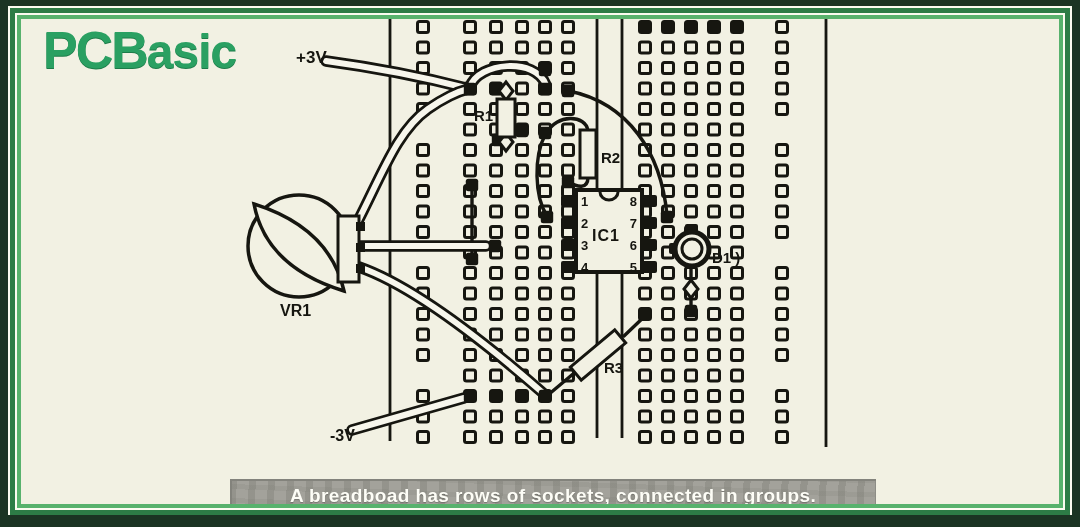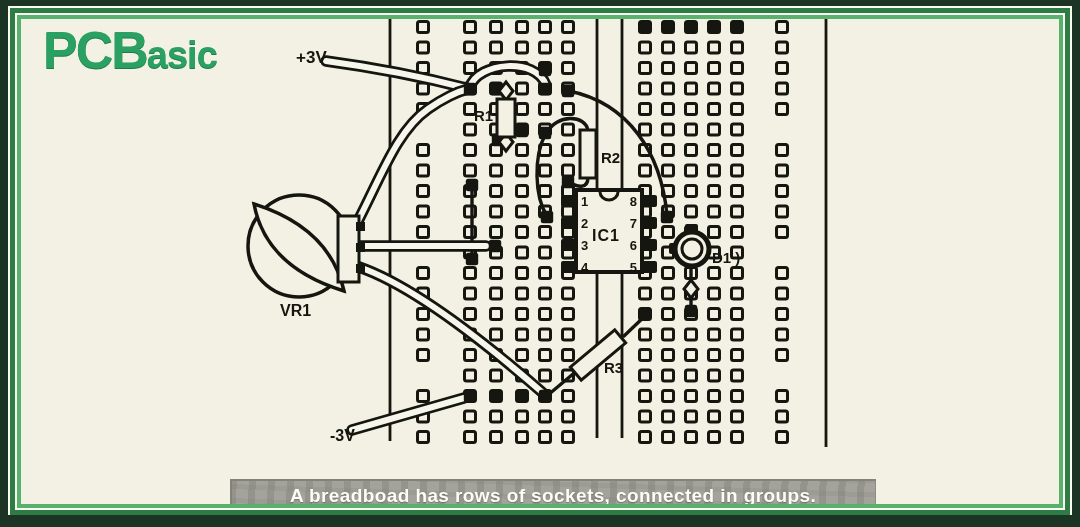--- a/index.html
+++ b/index.html
@@ -13,21 +13,21 @@
     background:#f2f1e3;z-index:0;
   }
   #diagram{position:absolute;left:0;top:0;z-index:1;}
   .logo{
     position:absolute;left:43px;top:24px;z-index:2;
     color:#2aa062;font-weight:900;letter-spacing:-2px;line-height:1;
     font-family:"Liberation Sans",sans-serif;
     text-shadow:0 1px 0 #1d7b49;
   }
   .logo .big{font-size:52px;}
-  .logo .small{font-size:38px;letter-spacing:-1px;}
+  .logo .small{font-size:48px;letter-spacing:-1px;}
   .caption-bar{
     position:absolute;left:230px;top:479px;width:646px;height:38px;z-index:3;
     background:
       repeating-linear-gradient(93deg, rgba(120,120,112,.35) 0 7px, rgba(0,0,0,0) 7px 19px),
       repeating-linear-gradient(2deg, rgba(140,140,132,.30) 0 5px, rgba(0,0,0,0) 5px 14px),
       #a3a29b;
     box-shadow:inset 2px 2px 0 #83837c, inset -1px -1px 0 #8d8d86;
     display:flex;align-items:center;justify-content:center;
   }
   .caption-bar .caption-text{

